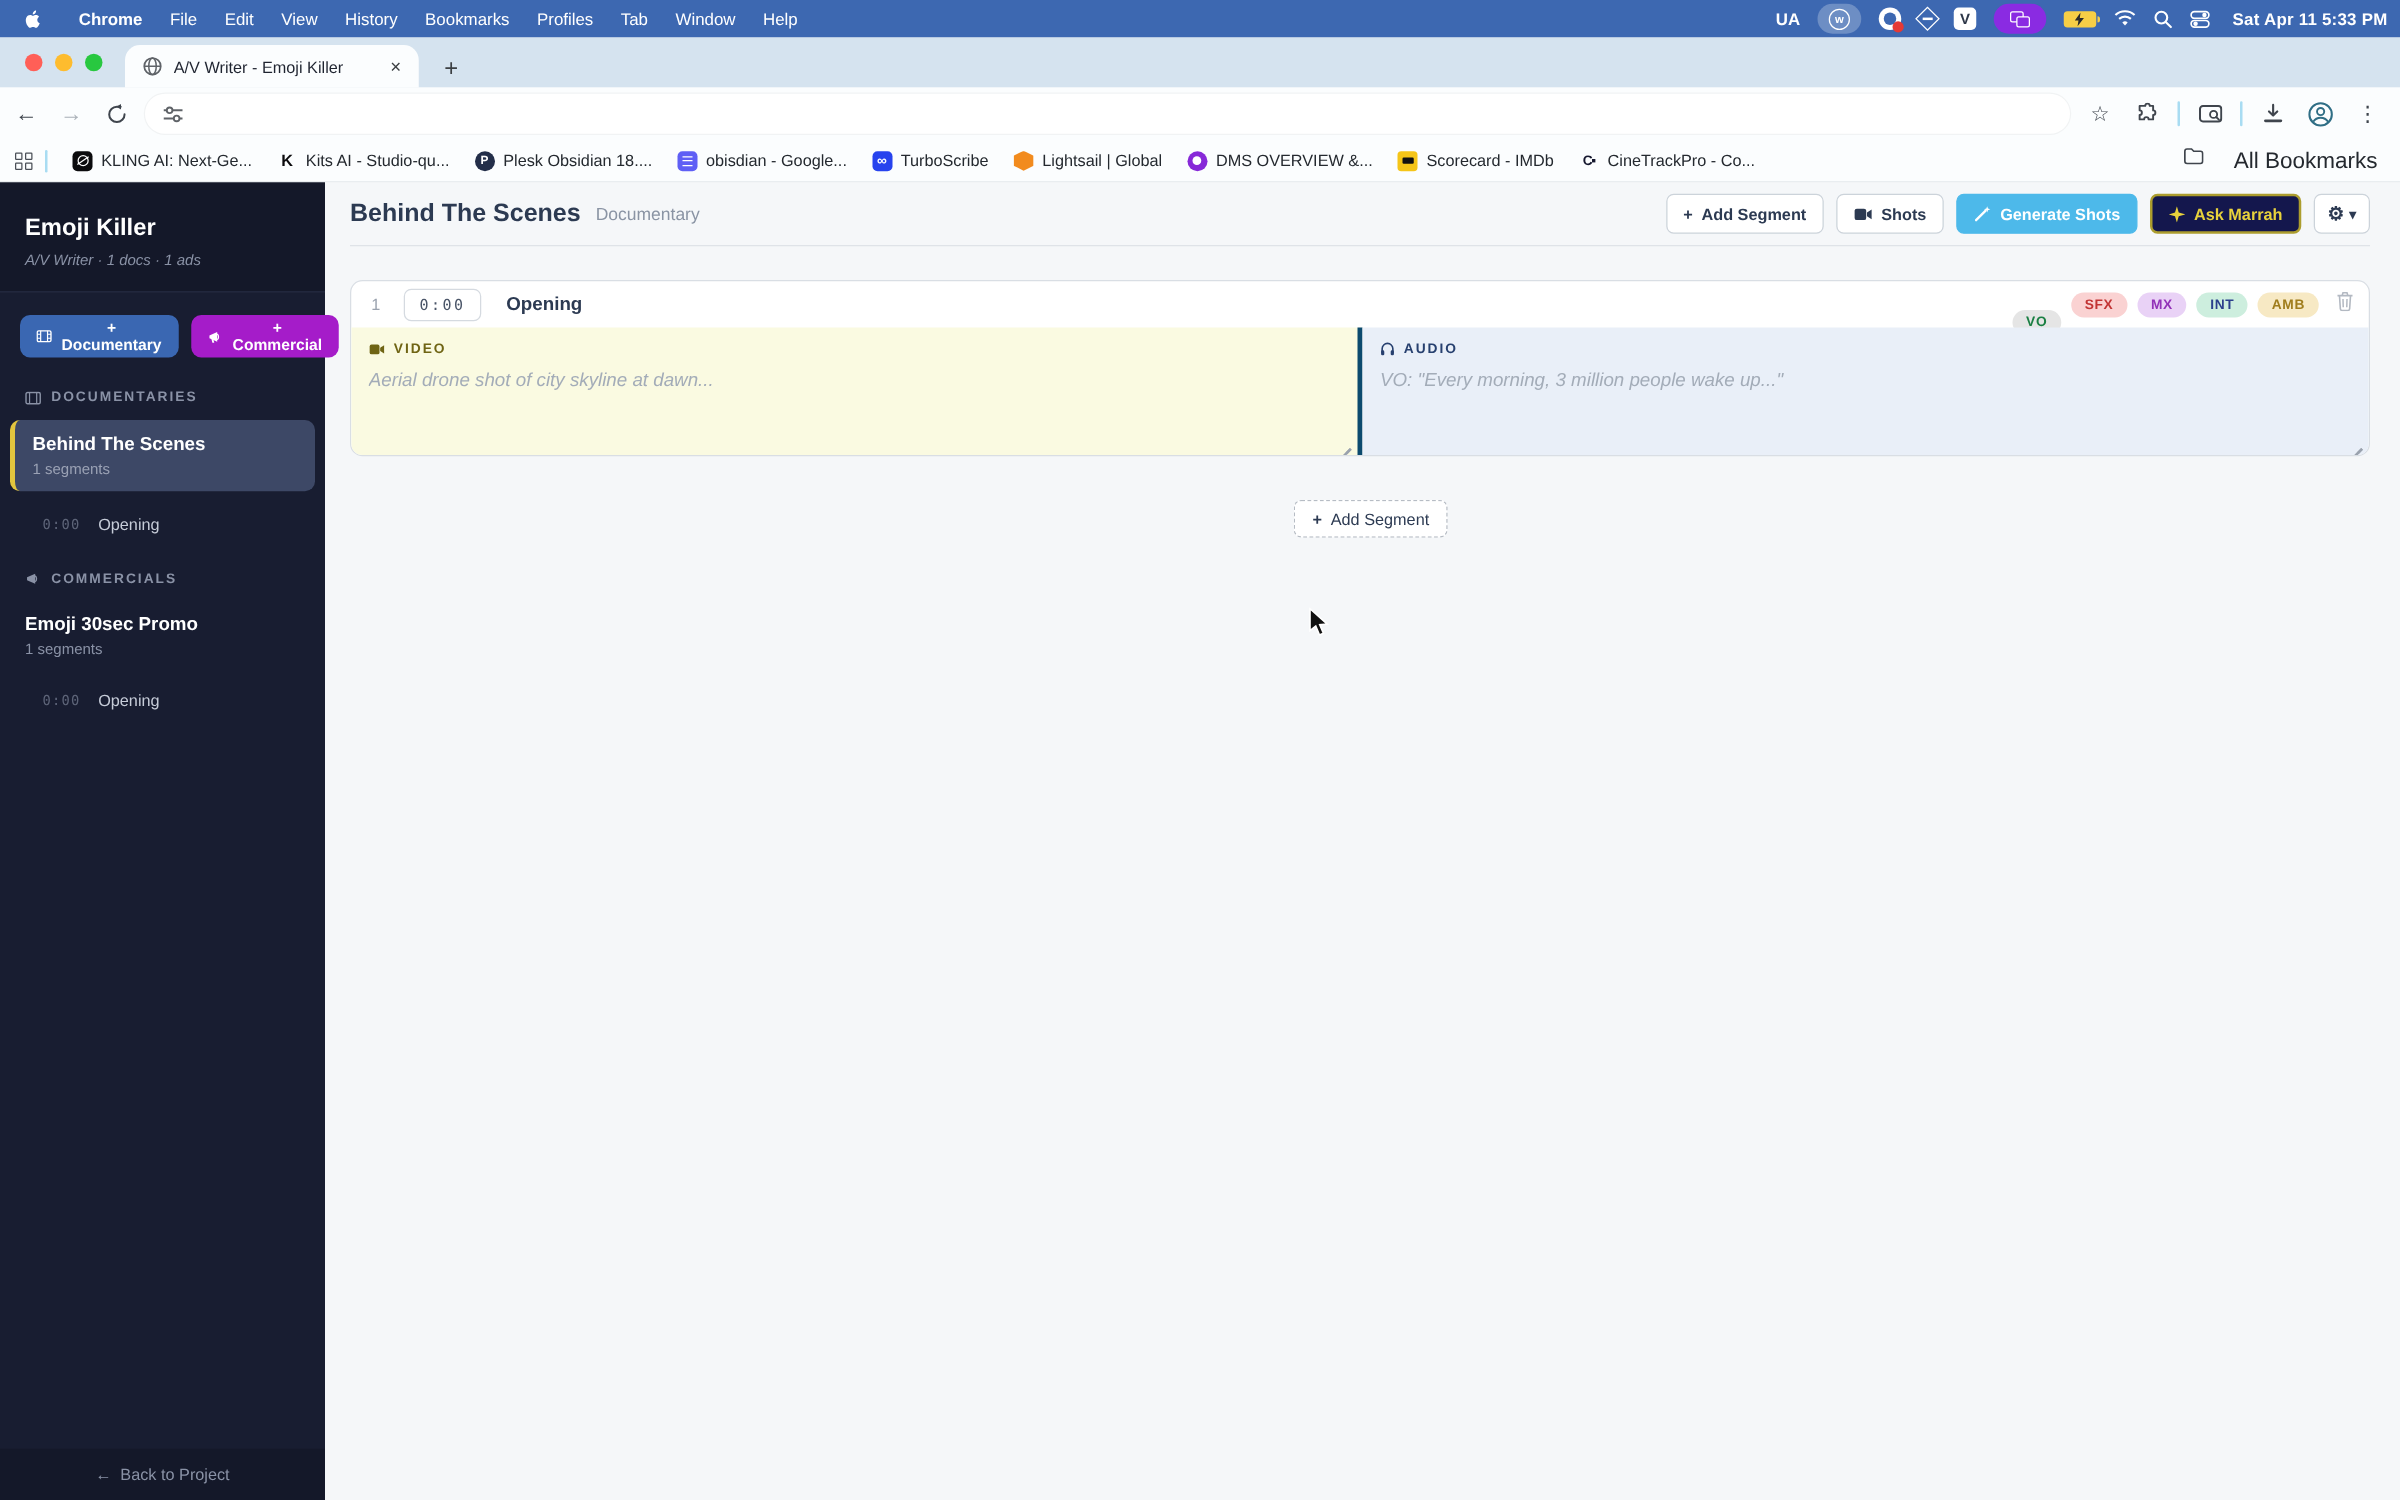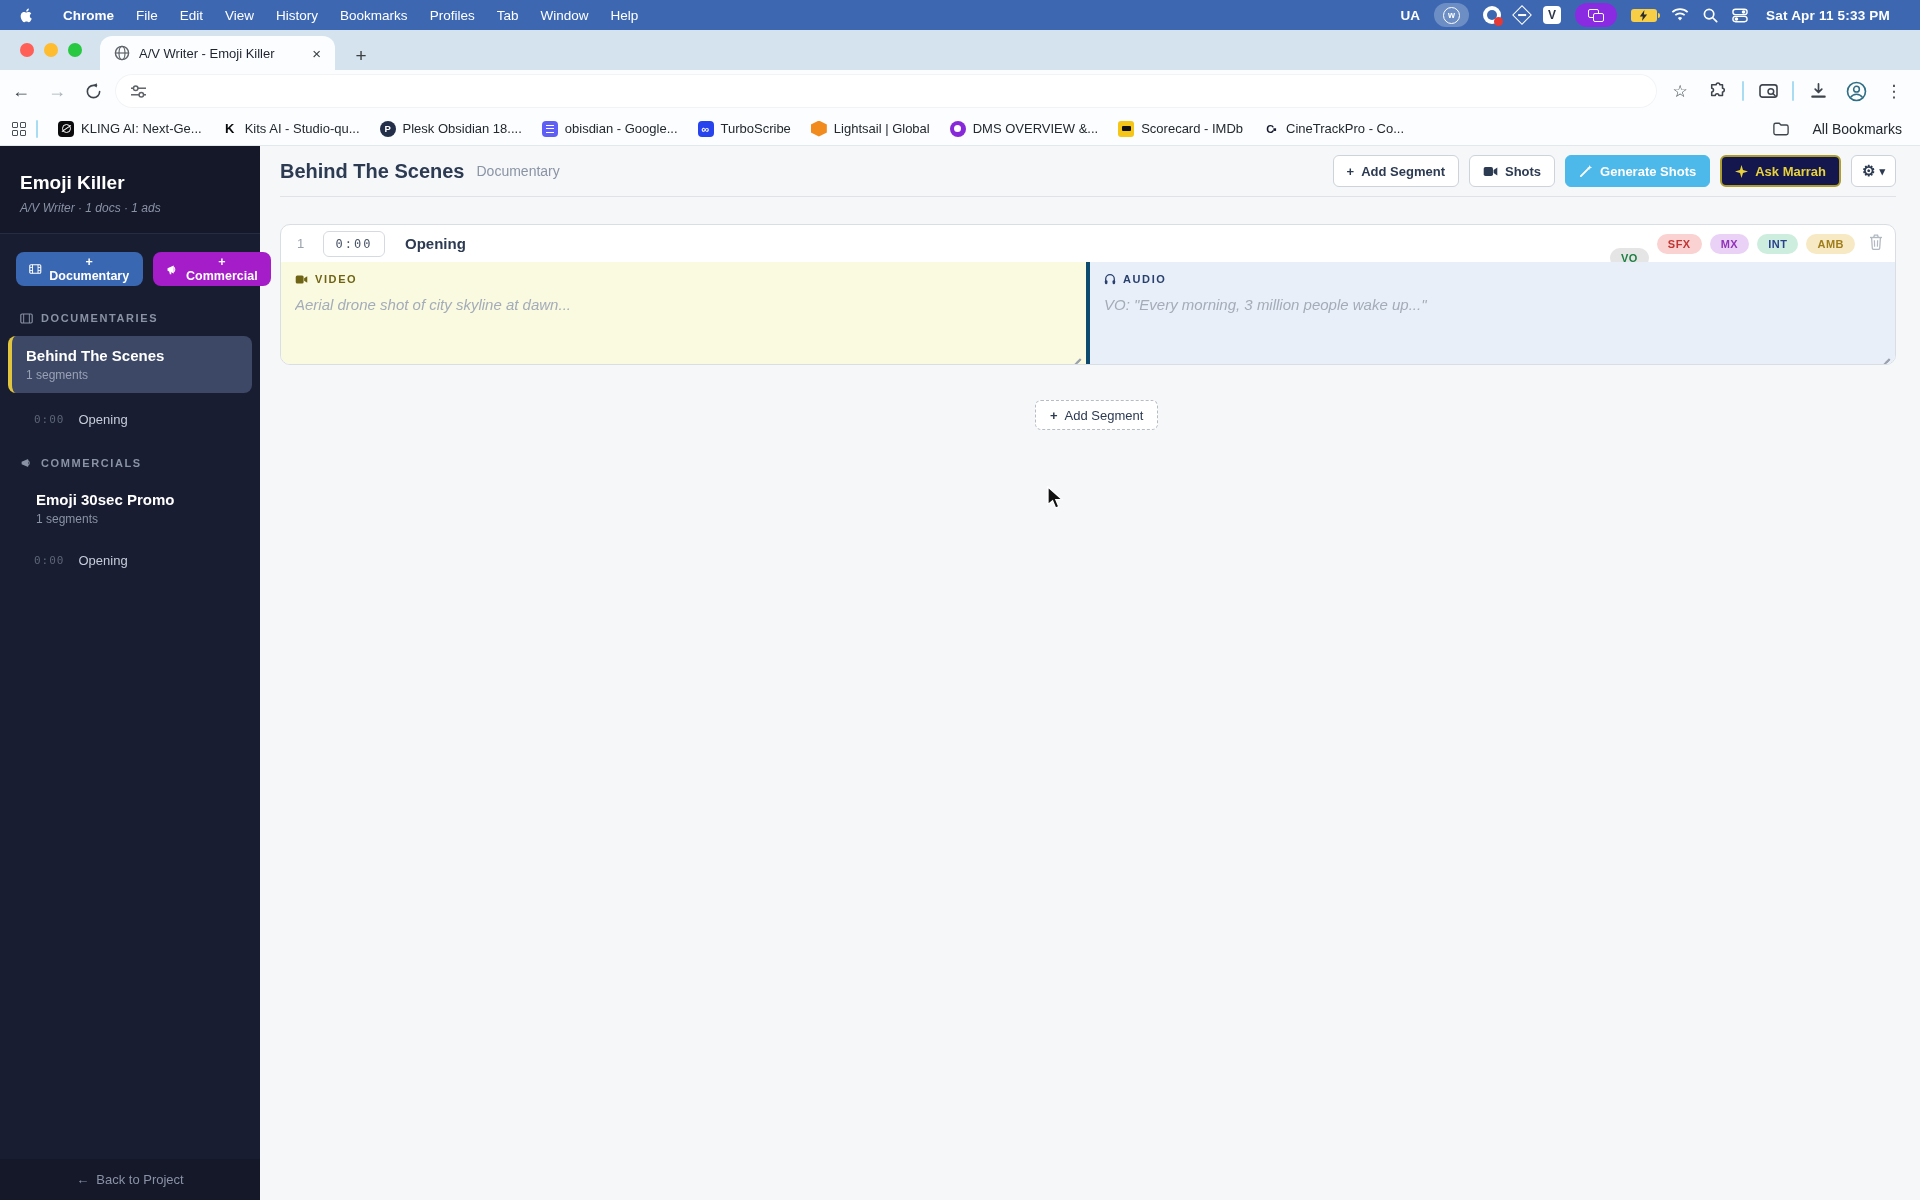--- a/index.html
+++ b/index.html
@@ -3,21 +3,21 @@
 <meta charset="utf-8">
 <style>
   * { margin:0; padding:0; box-sizing:border-box; }
   html,body { width:1920px; height:1200px; overflow:hidden; font-family:"Liberation Sans", sans-serif; background:#f5f7f9; }
 
   
   .menubar { position:absolute; top:0; left:0; width:1920px; height:30px; background:#3d68b1; display:flex; align-items:center; color:#fff; font-size:13.5px; }
   .menubar .apple { margin:0 18px 0 20px; display:flex; align-items:center; }
   .menubar .menu-item { padding:0 11px; height:30px; display:flex; align-items:center; color:#fff; }
   .menubar .menu-item.app-name { font-weight:bold; }
-  .menubar-right { margin-left:auto; display:flex; align-items:center; gap:14px; padding-right:30px; }
+  .menubar-right { margin-left:auto; display:flex; align-items:center; gap:14px; padding-right:10px; }
   .mb-ic { display:flex; align-items:center; justify-content:center; height:22px; }
   .pill-hl { background:rgba(255,255,255,.25); border-radius:12px; padding:0 9px; height:24px; }
   .circle-w { width:17px; height:17px; border:1.6px solid #fff; border-radius:50%; font-size:9px; display:flex; align-items:center; justify-content:center; font-weight:bold; }
   .gram { position:relative; width:18px; height:18px; }
   .gram .disc { position:absolute; inset:0; border-radius:50%; background:#fff; }
   .gram .cut { position:absolute; left:4px; top:4px; width:10px; height:10px; border-radius:50%; background:#3d68b1; }
   .gram .dot { position:absolute; right:-2px; bottom:-2px; width:9px; height:9px; border-radius:50%; background:#e53935; }
   .diamond { width:14px; height:14px; border:1.6px solid #fff; transform:rotate(45deg); display:flex; align-items:center; justify-content:center; }
   .diamond i { width:8px; height:1.6px; background:#fff; transform:rotate(-45deg); }
   .vbox { width:18px; height:18px; background:#fff; border-radius:4px; color:#2d3748; font-weight:bold; font-size:12px; display:flex; align-items:center; justify-content:center; }
@@ -62,39 +62,39 @@
   .fav-kling i::after { content:""; position:absolute; left:-2px; top:3px; width:11px; height:1.4px; background:#fff; transform:rotate(-35deg); }
   .fav-kits { background:transparent; color:#0b0b0d; font-size:13px; }
   .fav-plesk { background:#232e49; color:#fff; border-radius:50%; font-size:9.5px; }
   .fav-docs { background:#5f5ff5; } .fav-docs i { width:8px; height:8px; border-top:1.7px solid #fff; border-bottom:1.7px solid #fff; display:block; position:relative; }
   .fav-docs i::after { content:""; position:absolute; left:0; top:2.2px; width:8px; height:1.7px; background:#fff; }
   .fav-ts { background:#2743ee; color:#fff; font-size:11px; }
   .fav-ls { background:#f28b1e; border-radius:2px; clip-path:polygon(50% 0,100% 25%,100% 75%,50% 100%,0 75%,0 25%); }
   .fav-dms { background:#8729d8; border-radius:50%; } .fav-dms i { width:7px; height:7px; background:#fff; border-radius:50%; display:block; }
   .fav-imdb { background:#f5c518; border-radius:3px; } .fav-imdb i { width:9px; height:4.5px; background:#111; border-radius:1px; display:block; }
   .fav-ctp { background:transparent; color:#15172e; font-size:11px; letter-spacing:-1px; }
-  .allbm { margin-left:auto; display:flex; align-items:center; gap:24px; font-size:14px; color:#24292f; padding-right:18px; }
+  .allbm { margin-left:auto; display:flex; gap:24px; font-size:18px; color:#24292f; padding-right:18px; }
 
   
   .app { position:absolute; top:146px; left:0; width:1920px; height:1054px; background:#f5f7f9; }
 
   
   .sidebar { position:absolute; left:0; top:0; width:260px; height:1054px; background:#181d31; color:#fff; }
   .sb-head { padding:26px 20px 18px; background:#141829; border-bottom:1px solid #262c44; }
   .sb-title { font-size:19px; font-weight:bold; }
   .sb-sub { margin-top:7px; font-size:12px; color:#8a92a6;font-style:italic; }
   .sb-btns { display:flex; gap:10px; padding:18px 16px 20px; }
   .sb-btn { height:34px; border:none; border-radius:8px; color:#fff; font-weight:bold; font-size:12.5px; display:flex; align-items:center; gap:7px; padding:0 13px; font-family:"Liberation Sans",sans-serif; cursor:pointer; }
   .sb-btn.doc { background:#3a67b2; }
   .sb-btn.com { background:#a51cc9; }
   .sb-section { padding:6px 20px 8px; font-size:11px; font-weight:bold; letter-spacing:1.6px; color:#8a92a6; display:flex; align-items:center; gap:8px; }
   .doc-item { margin:4px 8px 10px; background:#3d4866; border-left:4px solid #e2c53e; border-radius:8px; padding:11px 14px; }
   .doc-item .ttl { font-size:15px; font-weight:bold; color:#fff; }
   .doc-item .meta { margin-top:4px; font-size:12px; color:#9aa1b4; }
-  .com-item { margin:6px 16px 10px; padding:8px 20px; }
+  .com-item { margin:6px 0 10px; padding:8px 20px; }
   .com-item .ttl { font-size:15px; font-weight:bold; color:#fff; }
   .com-item .meta { margin-top:4px; font-size:12px; color:#8a92a6; }
   .seg-row { display:flex; align-items:center; gap:14px; padding:9px 20px 14px 34px; }
   .seg-time { font-family:"DejaVu Sans Mono",monospace; font-size:11px; letter-spacing:1px; color:#5d6478; }
   .seg-name { font-size:13px; color:#c6ccd8; }
   .sb-foot { position:absolute; bottom:0; left:0; width:260px; padding:13px 0; text-align:center; font-size:13px; color:#8a92a6; background:#141829; display:flex; align-items:center; justify-content:center; gap:7px; }
 
   
   .main-head { position:absolute; left:260px; top:0; width:1660px; height:50px; display:flex; align-items:center; padding:0 24px 0 20px; }
   .mh-title { font-size:20px; font-weight:bold; color:#2c3a52; }

